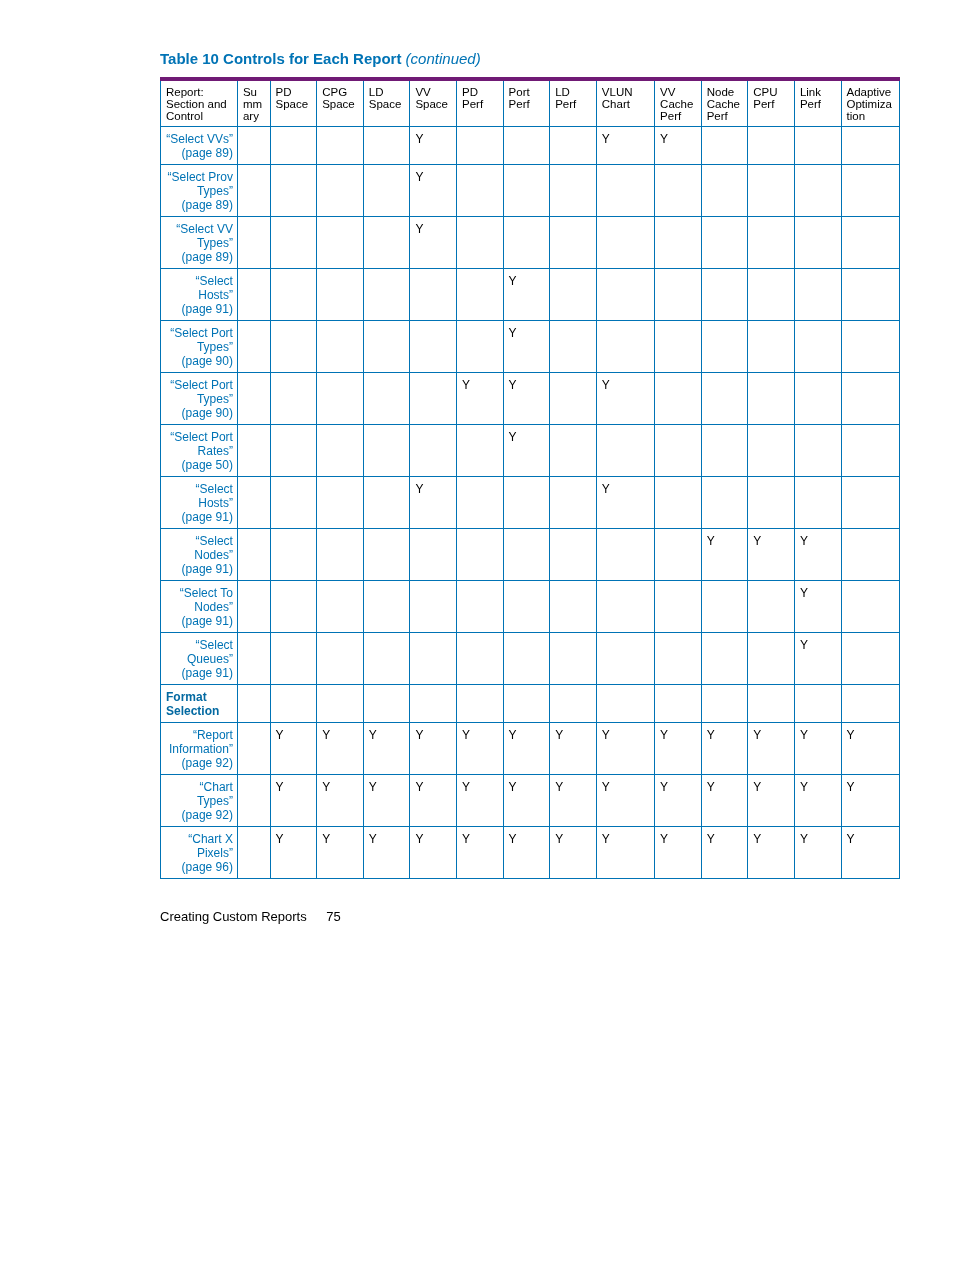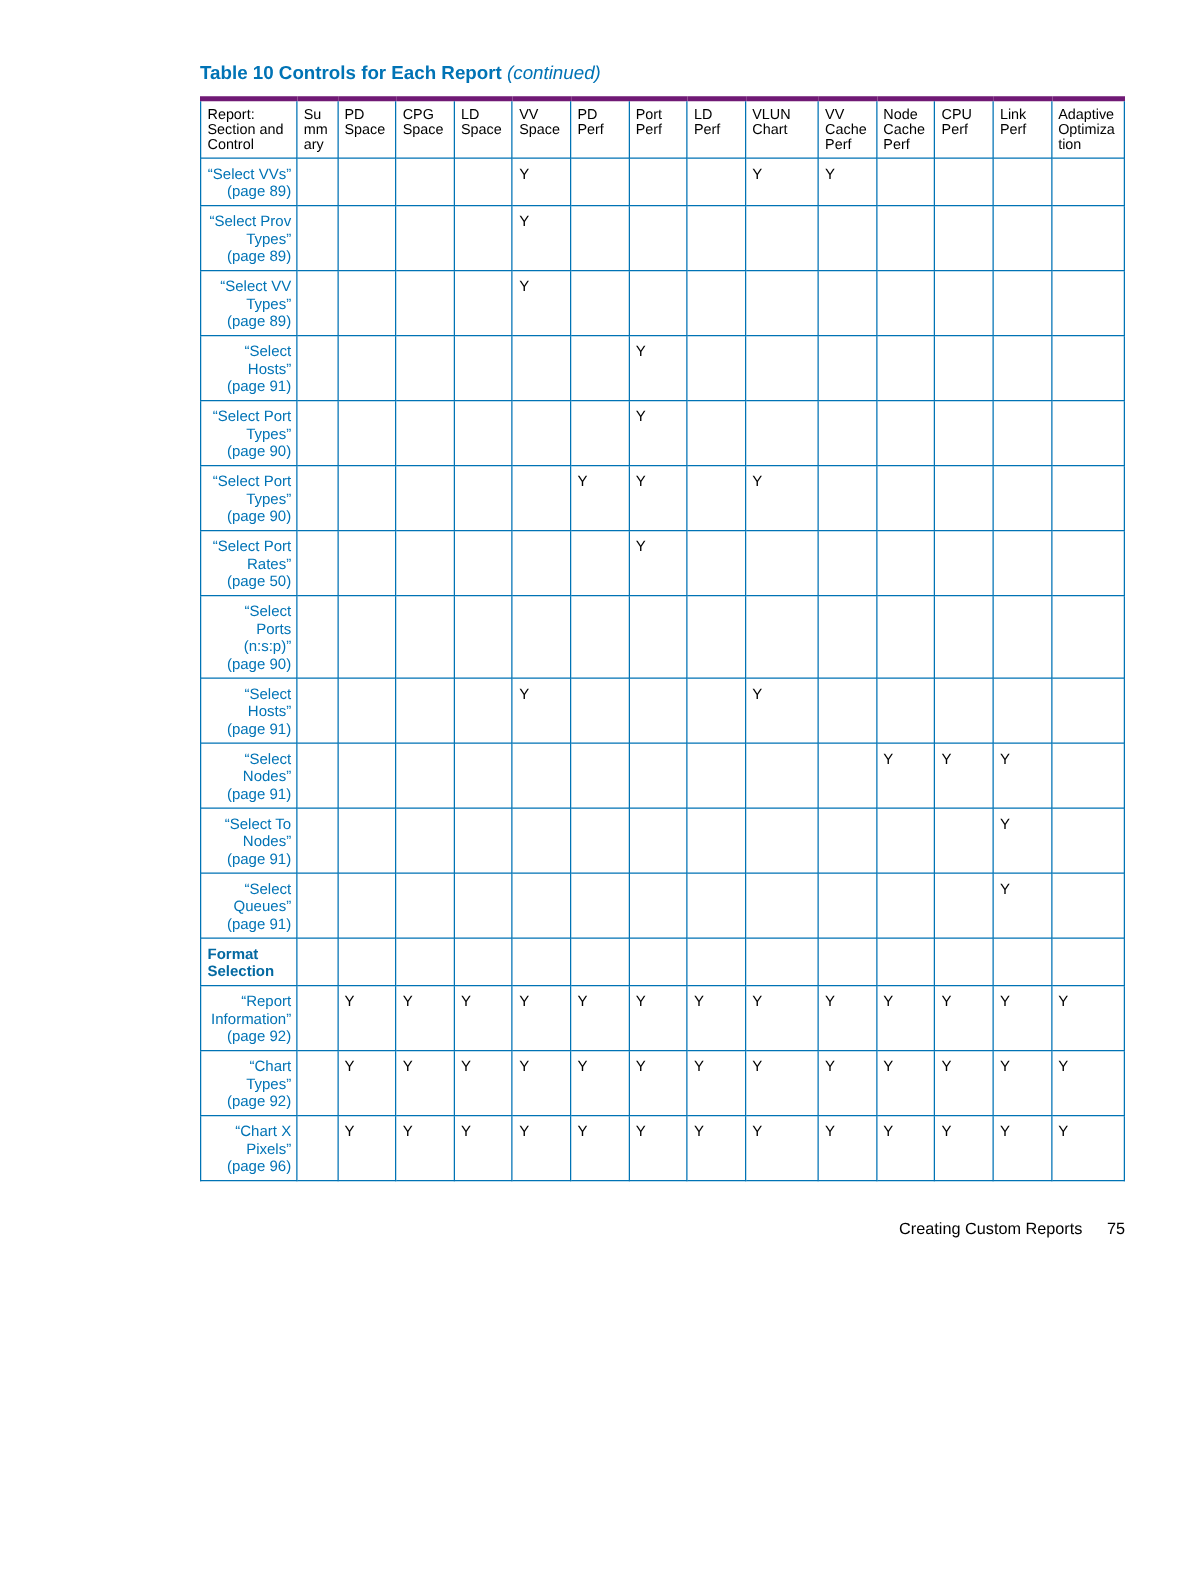--- a/index.html
+++ b/index.html
@@ -49,21 +49,21 @@
   }
   td.first {
     color: #0073b5;
     text-align: right;
   }
   td.section {
     color: #0369a1;
     font-weight: bold;
   }
   .footer {
-    text-align: right;
+    text-align: left;
     font-size: 13px;
     color: #000;
     padding-top: 30px;
   }
   .footer .pnum { margin-left: 16px; }
 
   
   col.c0 { width: 66px; }
   col.c1 { width: 28px; }
   col.cn { width: 40px; }
@@ -229,37 +229,20 @@
           <td>Y</td>
           <td></td>
           <td></td>
           <td></td>
           <td></td>
           <td></td>
           <td></td>
           <td></td>
         </tr>
         <tr>
-          <td class="first">“Select Ports (n:s:p)” (page 90)</td>
-          <td></td>
-          <td></td>
-          <td></td>
-          <td></td>
-          <td></td>
-          <td></td>
-          <td></td>
-          <td></td>
-          <td></td>
-          <td></td>
-          <td></td>
-          <td></td>
-          <td></td>
-          <td></td>
-        </tr>
-        <tr>
           <td class="first">“Select Hosts” (page 91)</td>
           <td></td>
           <td></td>
           <td></td>
           <td></td>
           <td>Y</td>
           <td></td>
           <td></td>
           <td></td>
           <td>Y</td>

